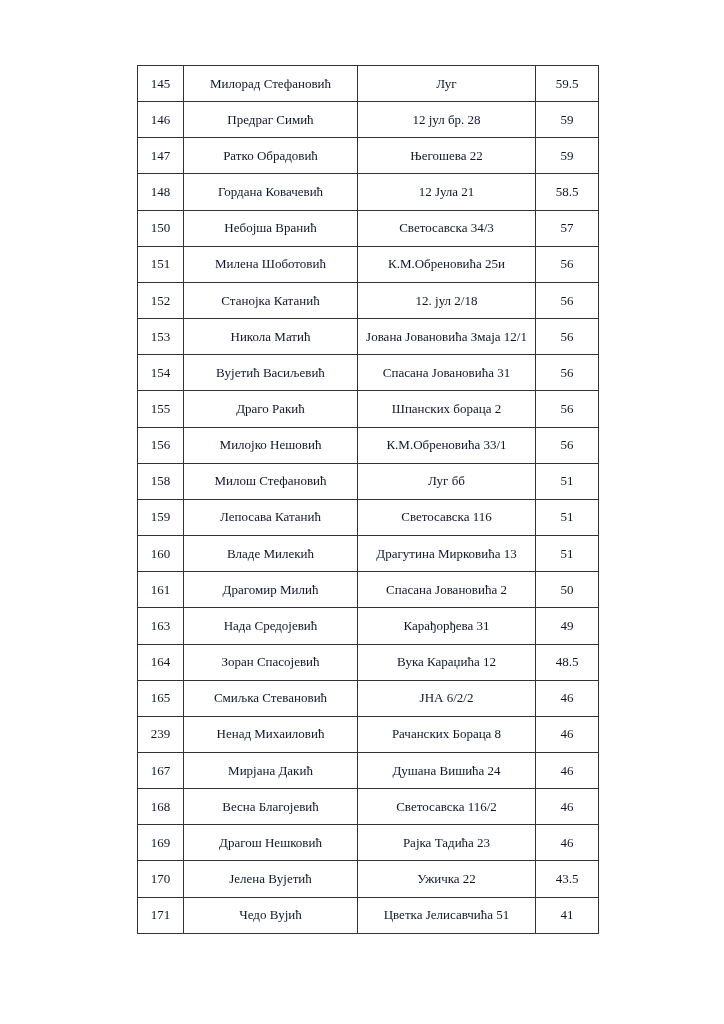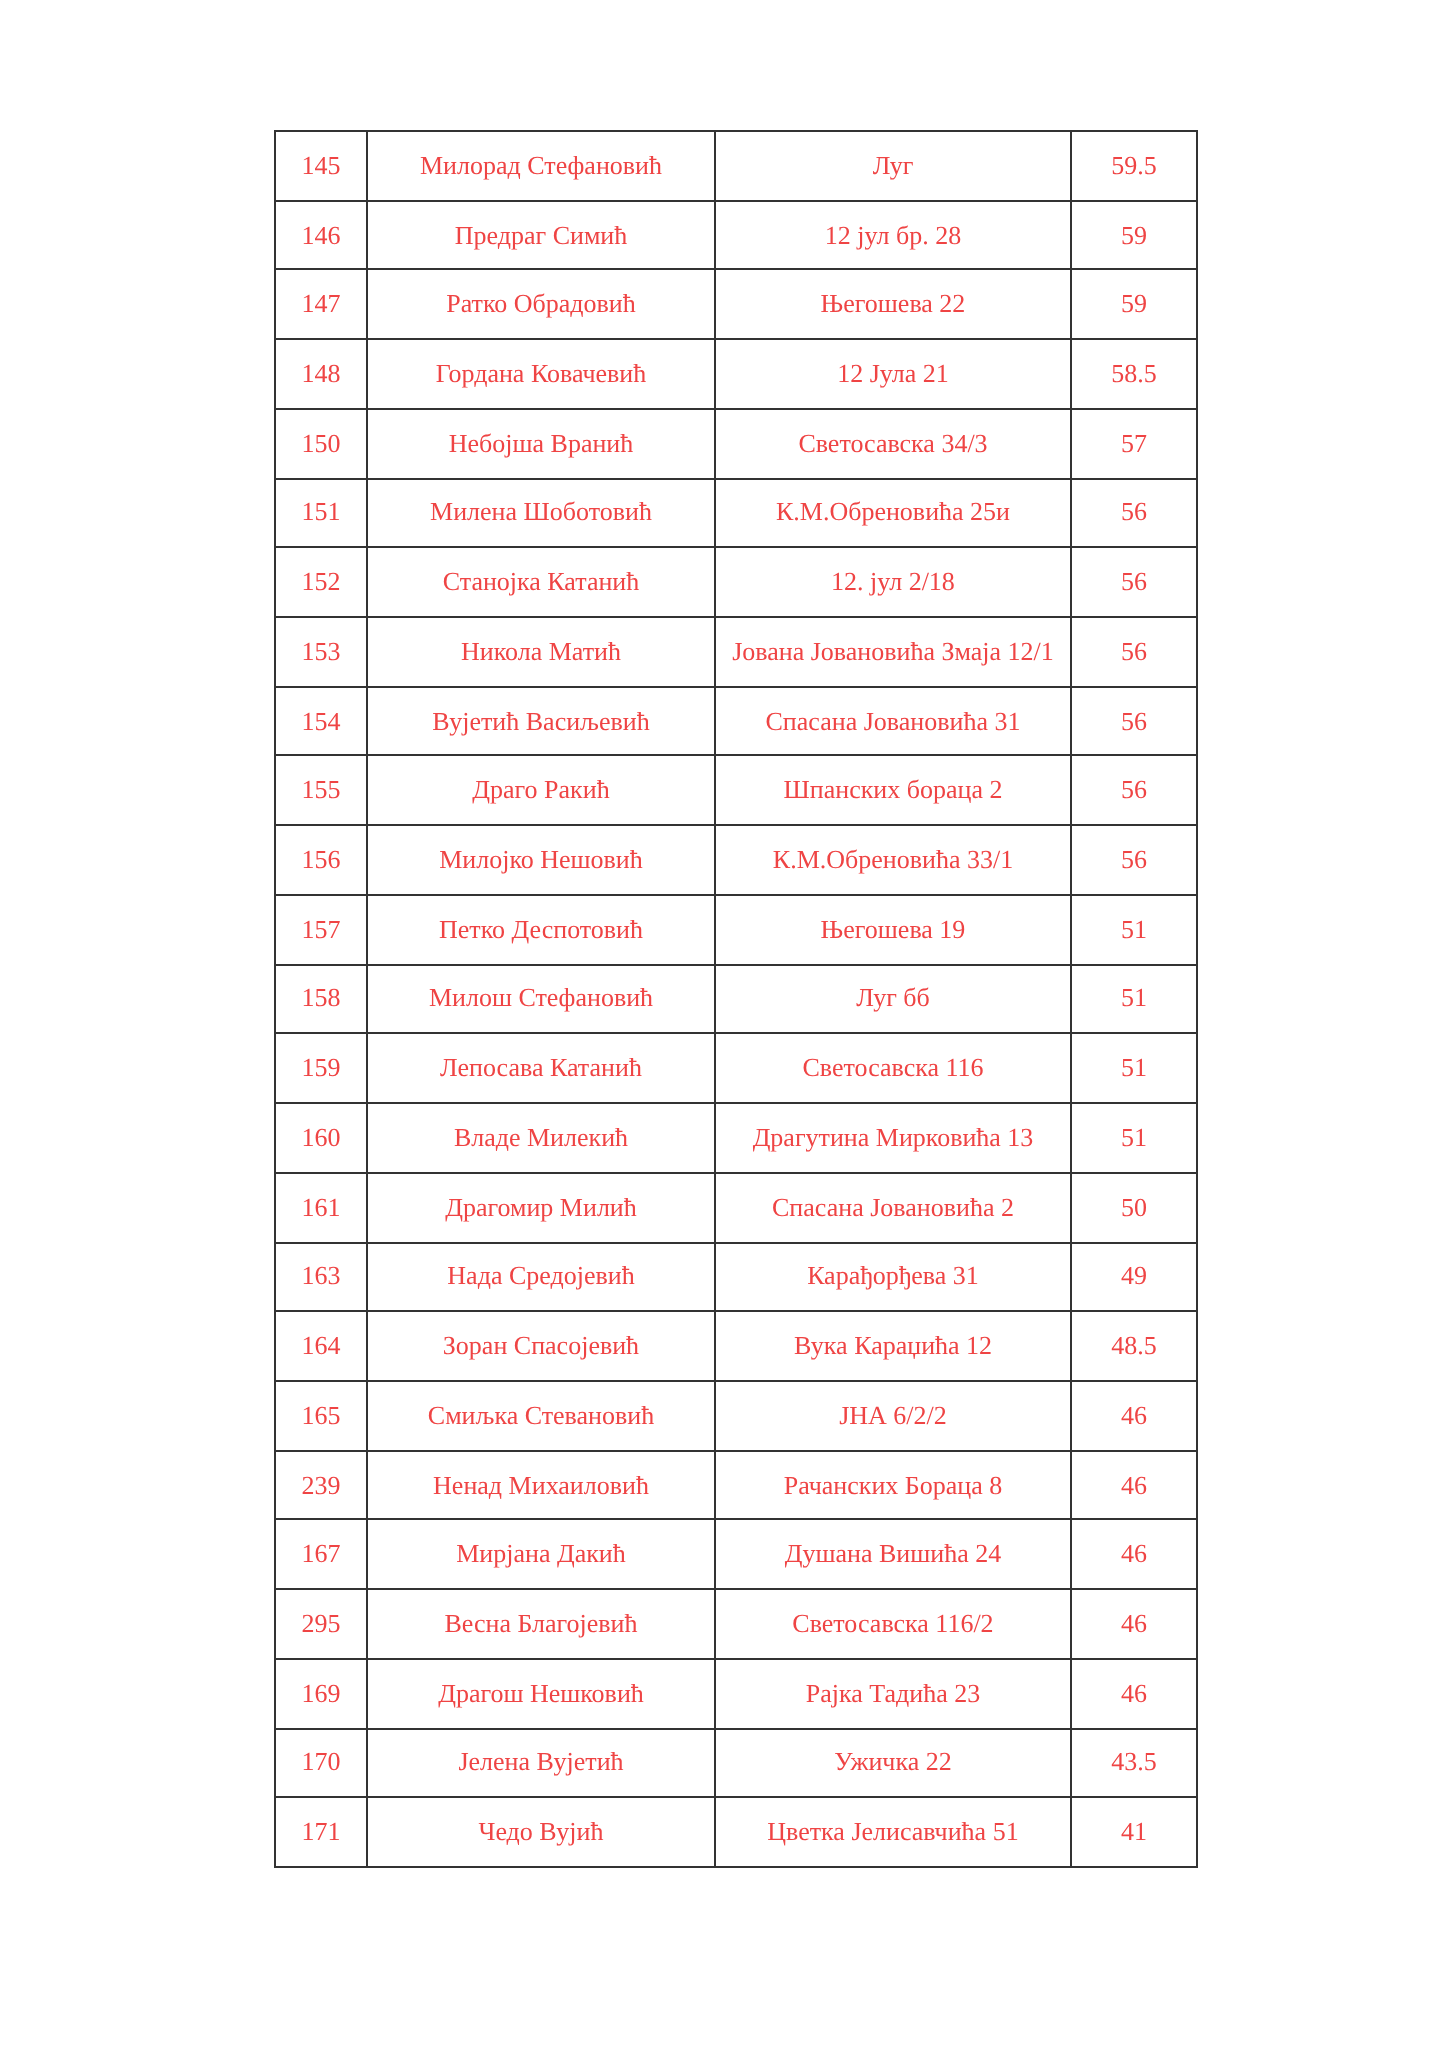--- a/index.html
+++ b/index.html
@@ -2,21 +2,21 @@
 <html><head>
 <meta charset="utf-8">
 <style>
   html, body { margin: 0; padding: 0; background: #ffffff; }
   body { width: 724px; height: 1024px; position: relative; overflow: hidden; }
   .page { position: absolute; left: 0; top: 0; width: 724px; height: 1024px; background: #fff; }
   table.list {
     position: absolute; left: 137px; top: 65px;
     width: 461px; height: 869px;
     border-collapse: collapse; table-layout: fixed;
-    font-family: "Liberation Serif", serif; font-size: 13px; color: #ef4444;
+    font-family: "Liberation Serif", serif; font-size: 13px; color: #0f172a;
   }
   table.list td {
     border: 1.3px solid #333; text-align: center; vertical-align: middle;
     padding: 0 4px; height: 31.1px; line-height: 14px;
   }
   col.c-num { width: 46px; }
   col.c-name { width: 174px; }
   col.c-addr { width: 178px; }
   col.c-score { width: 63px; }
 </style>
@@ -92,26 +92,20 @@
           <td>Шпанских бораца 2</td>
           <td>56</td>
         </tr>
         <tr>
           <td>156</td>
           <td>Милојко Нешовић</td>
           <td>К.М.Обреновића 33/1</td>
           <td>56</td>
         </tr>
         <tr>
-          <td>157</td>
-          <td>Петко Деспотовић</td>
-          <td>Његошева 19</td>
-          <td>51</td>
-        </tr>
-        <tr>
           <td>158</td>
           <td>Милош Стефановић</td>
           <td>Луг бб</td>
           <td>51</td>
         </tr>
         <tr>
           <td>159</td>
           <td>Лепосава Катанић</td>
           <td>Светосавска 116</td>
           <td>51</td>
@@ -152,21 +146,21 @@
           <td>Рачанских Бораца 8</td>
           <td>46</td>
         </tr>
         <tr>
           <td>167</td>
           <td>Мирјана Дакић</td>
           <td>Душана Вишића 24</td>
           <td>46</td>
         </tr>
         <tr>
-          <td>295</td>
+          <td>168</td>
           <td>Весна Благојевић</td>
           <td>Светосавска 116/2</td>
           <td>46</td>
         </tr>
         <tr>
           <td>169</td>
           <td>Драгош Нешковић</td>
           <td>Рајка Тадића 23</td>
           <td>46</td>
         </tr>

